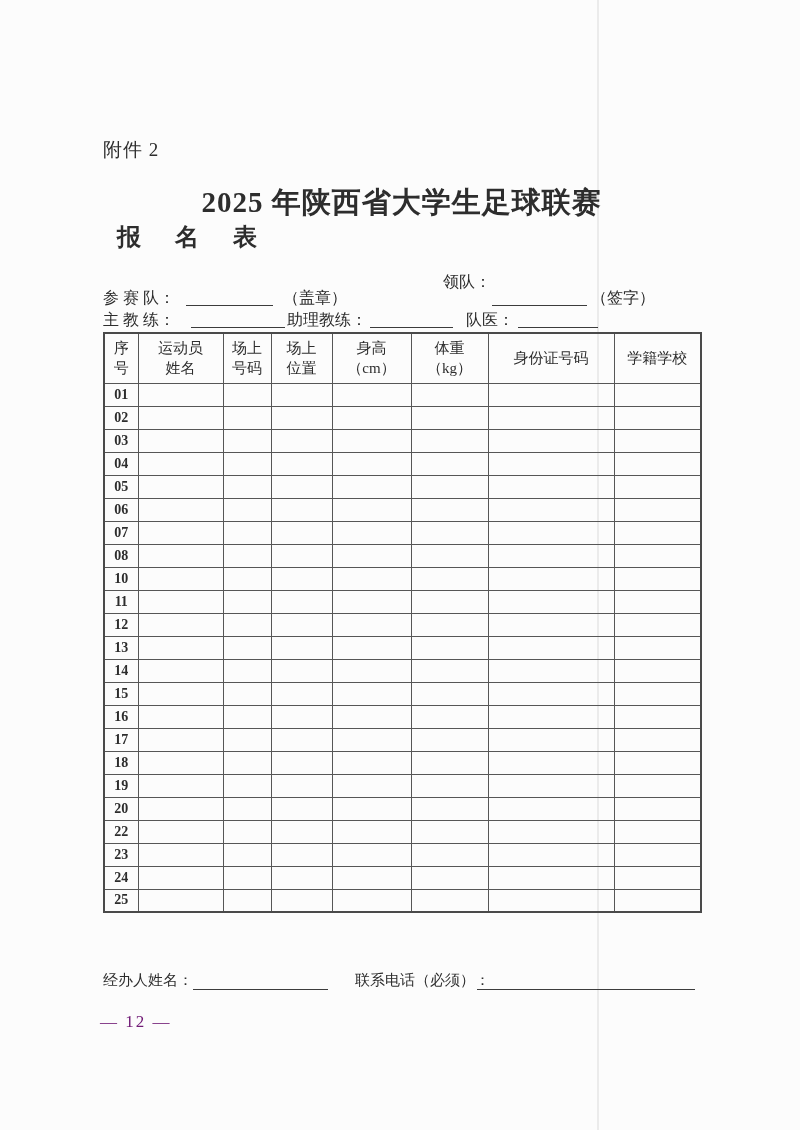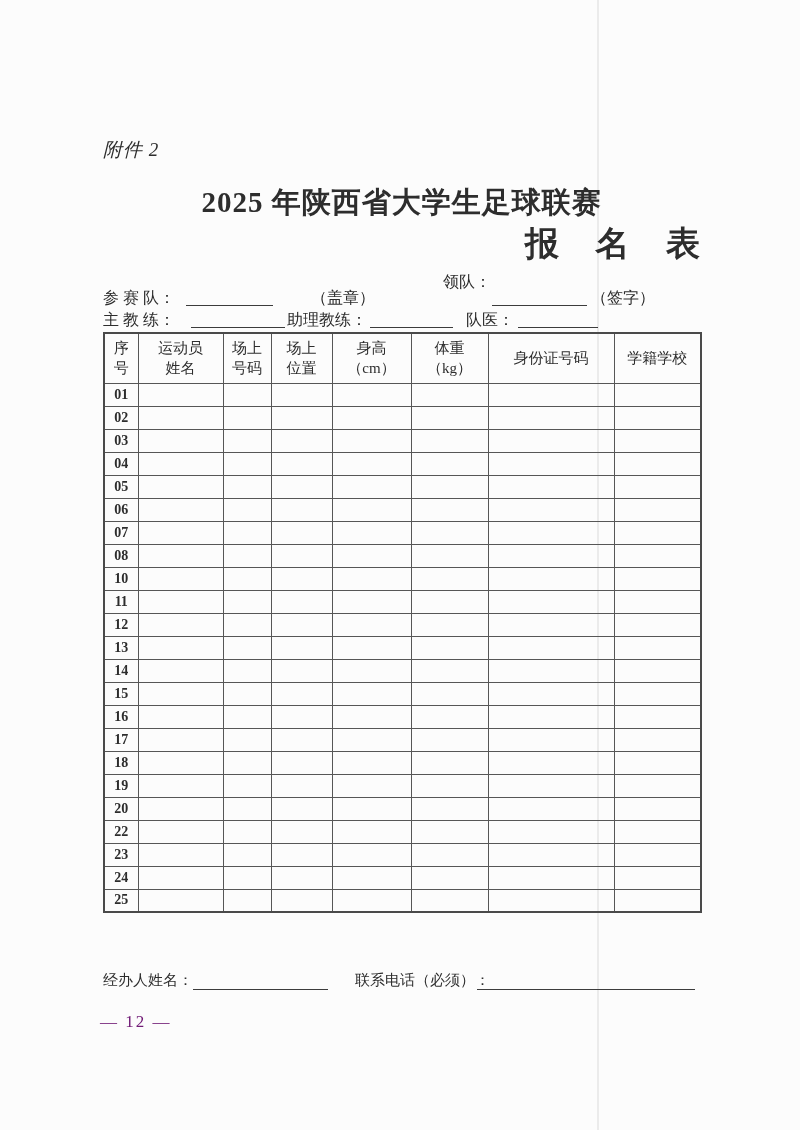--- a/index.html
+++ b/index.html
@@ -19,36 +19,35 @@
     position: absolute;
     left: 597px; top: 0;
     width: 2px; height: 1130px;
     background: #ebebeb;
   }
   .attachment {
     position: absolute;
     left: 103px; top: 137px;
     font-size: 19px;
     letter-spacing: 1px;
-    font-style: italic;
   }
   .doc-title {
     position: absolute;
     left: 103px; top: 183px; width: 597px;
     text-align: center;
     font-size: 29px;
     font-weight: bold;
     letter-spacing: 1px;
     white-space: nowrap;
   }
   .doc-subtitle {
     position: absolute;
     left: 117px; top: 221px; width: 597px;
-    text-align: right;
-    font-size: 34px;
+    text-align: left;
+    font-size: 24px;
     font-weight: bold;
     letter-spacing: 14px;
     white-space: nowrap;
   }
   .info-item {
     position: absolute;
     font-size: 16px;
     line-height: 19px;
     white-space: nowrap;
   }
@@ -114,21 +113,21 @@
   <div class="scan-line"></div>
 
   <div class="attachment">附件 2</div>
 
   <div class="doc-title">2025 年陕西省大学生足球联赛</div>
 
   <div class="doc-subtitle">报 名 表</div>
 
   <span class="info-item" style="left:103px; top:288px;">参 赛 队：</span>
   <span class="blank" style="left:186px; top:288px; width:87px;"></span>
-  <span class="info-item" style="left:283px; top:288px;margin-left:28px;">（盖章）</span>
+  <span class="info-item" style="left:283px; top:288px;">（盖章）</span>
   <span class="info-item" style="left:443px; top:272px;">领队：</span>
   <span class="blank" style="left:492px; top:288px; width:95px;"></span>
   <span class="info-item" style="left:591px; top:288px;">（签字）</span>
 
   <span class="info-item" style="left:103px; top:310px;">主 教 练：</span>
   <span class="blank" style="left:191px; top:310px; width:94px;"></span>
   <span class="info-item" style="left:287px; top:310px;">助理教练：</span>
   <span class="blank" style="left:370px; top:310px; width:83px;"></span>
   <span class="info-item" style="left:466px; top:310px;">队医：</span>
   <span class="blank" style="left:518px; top:310px; width:80px;"></span>

